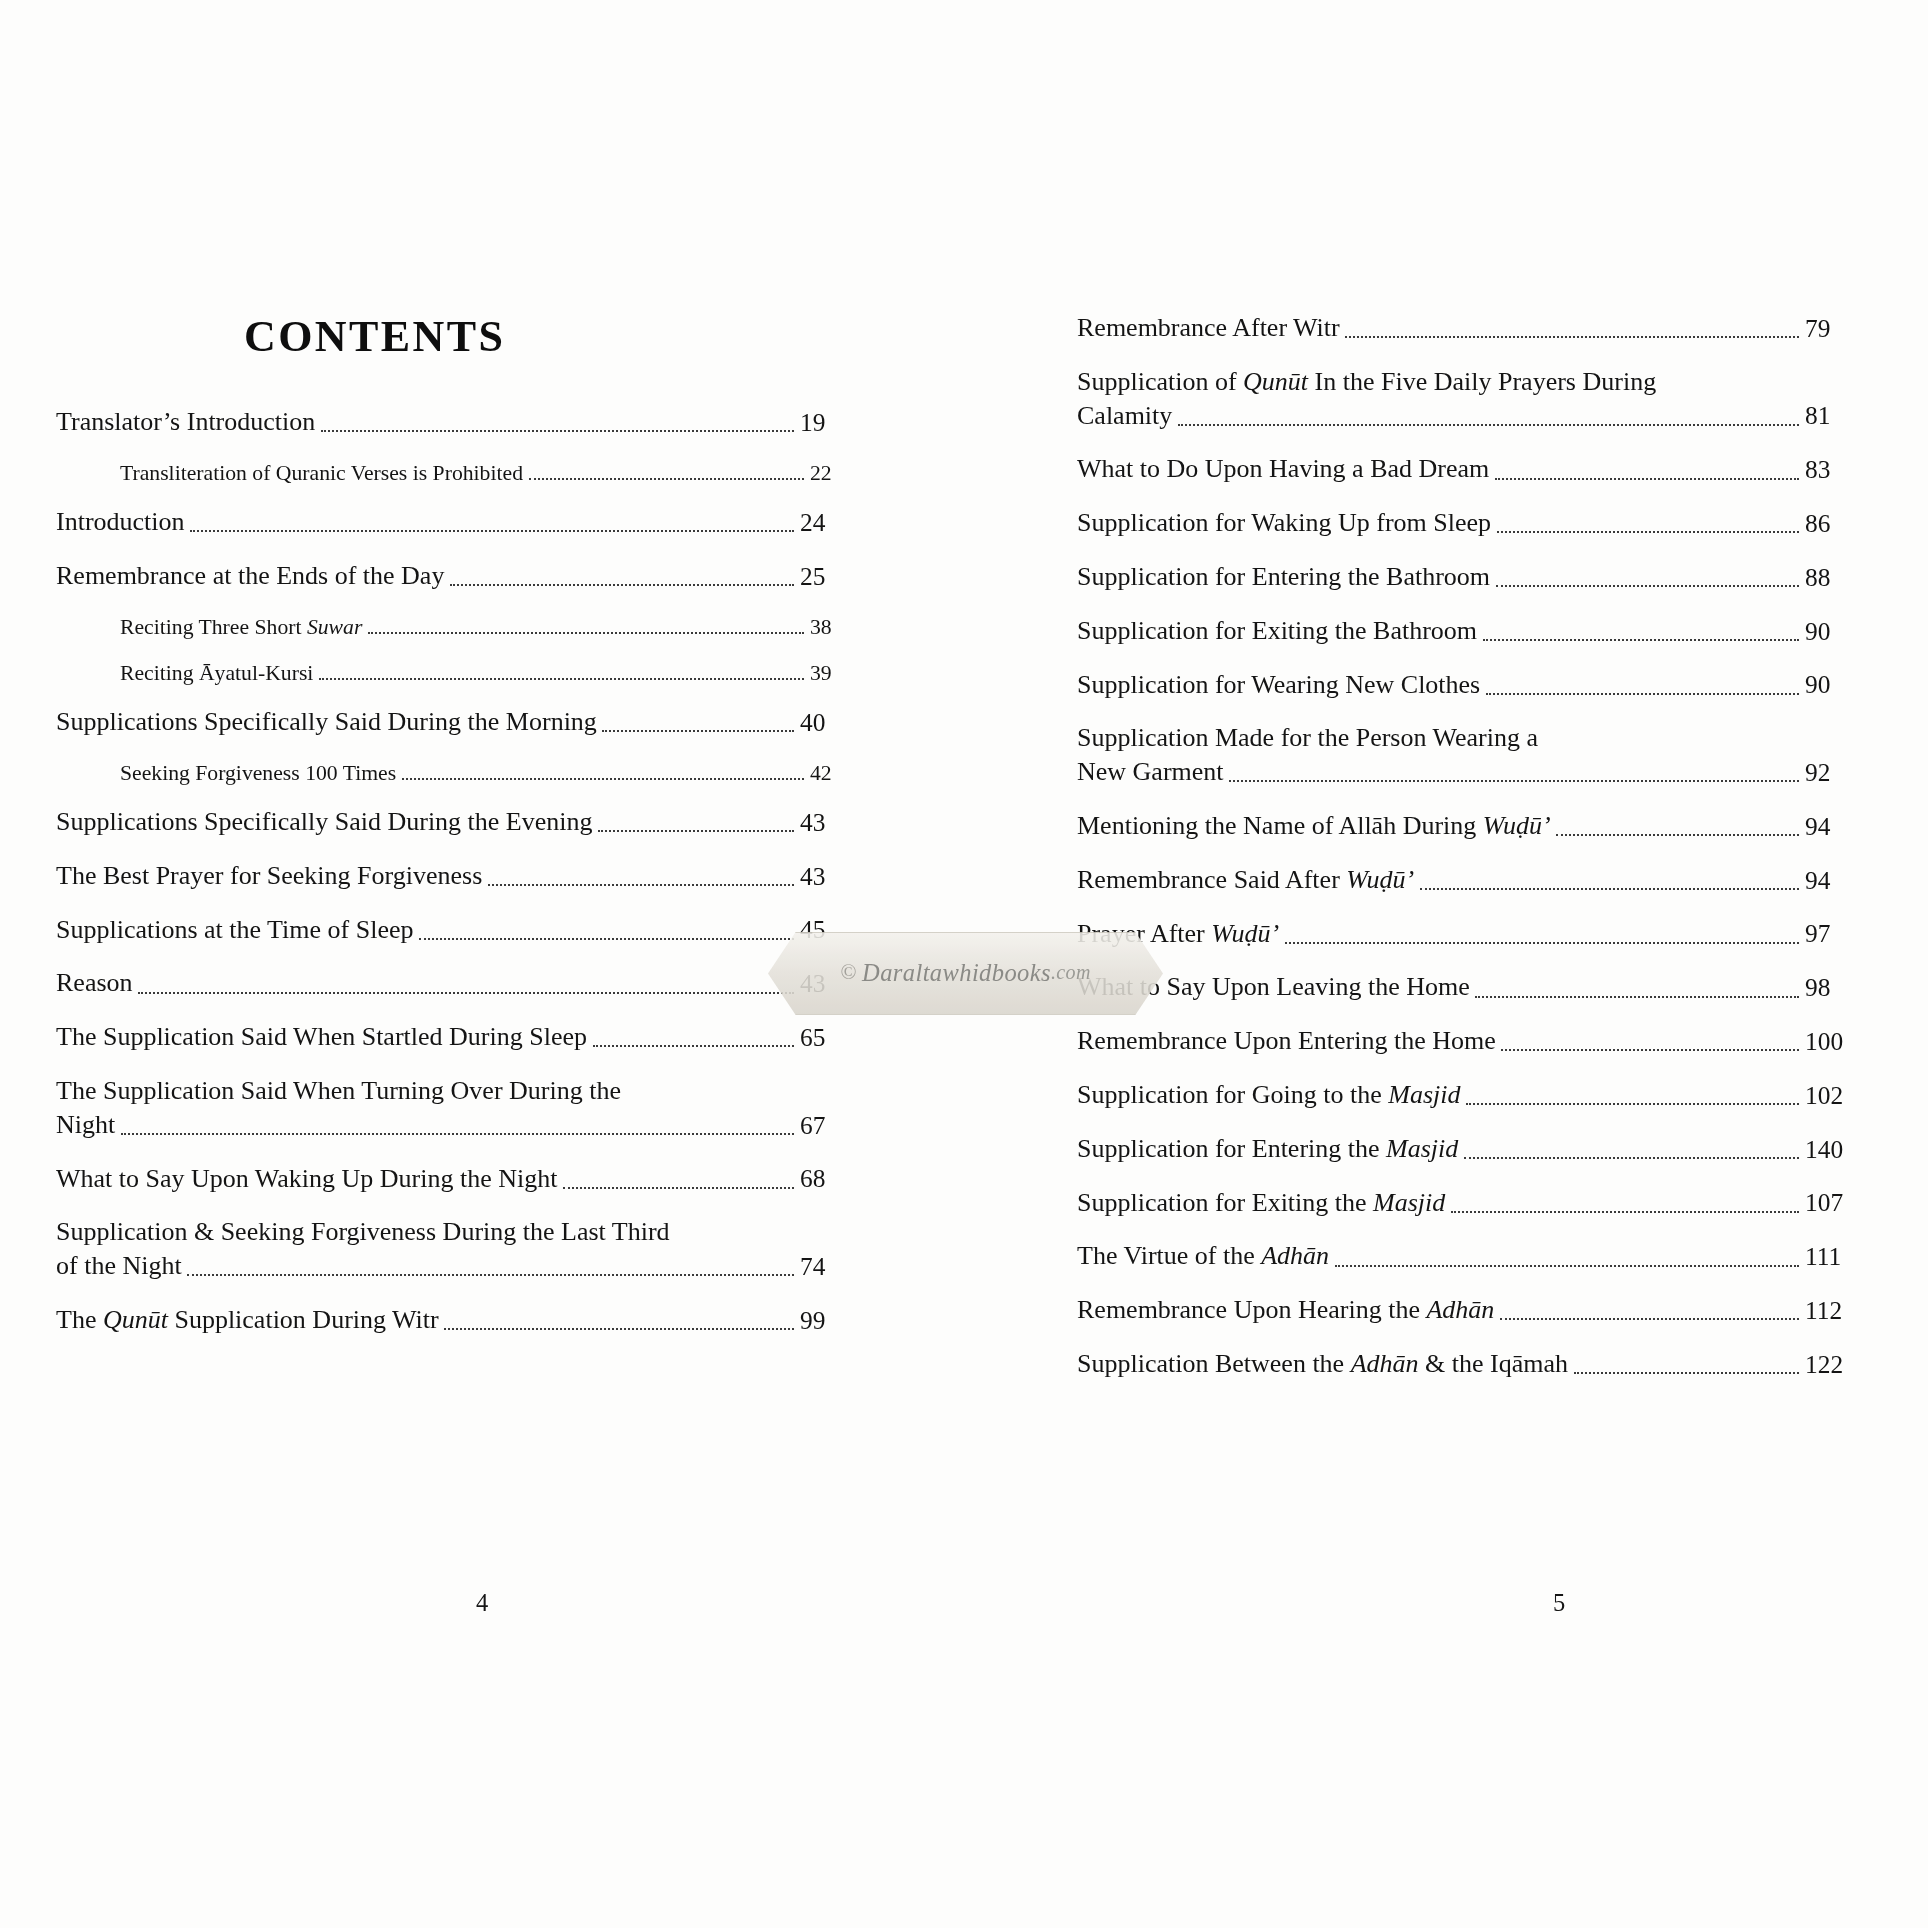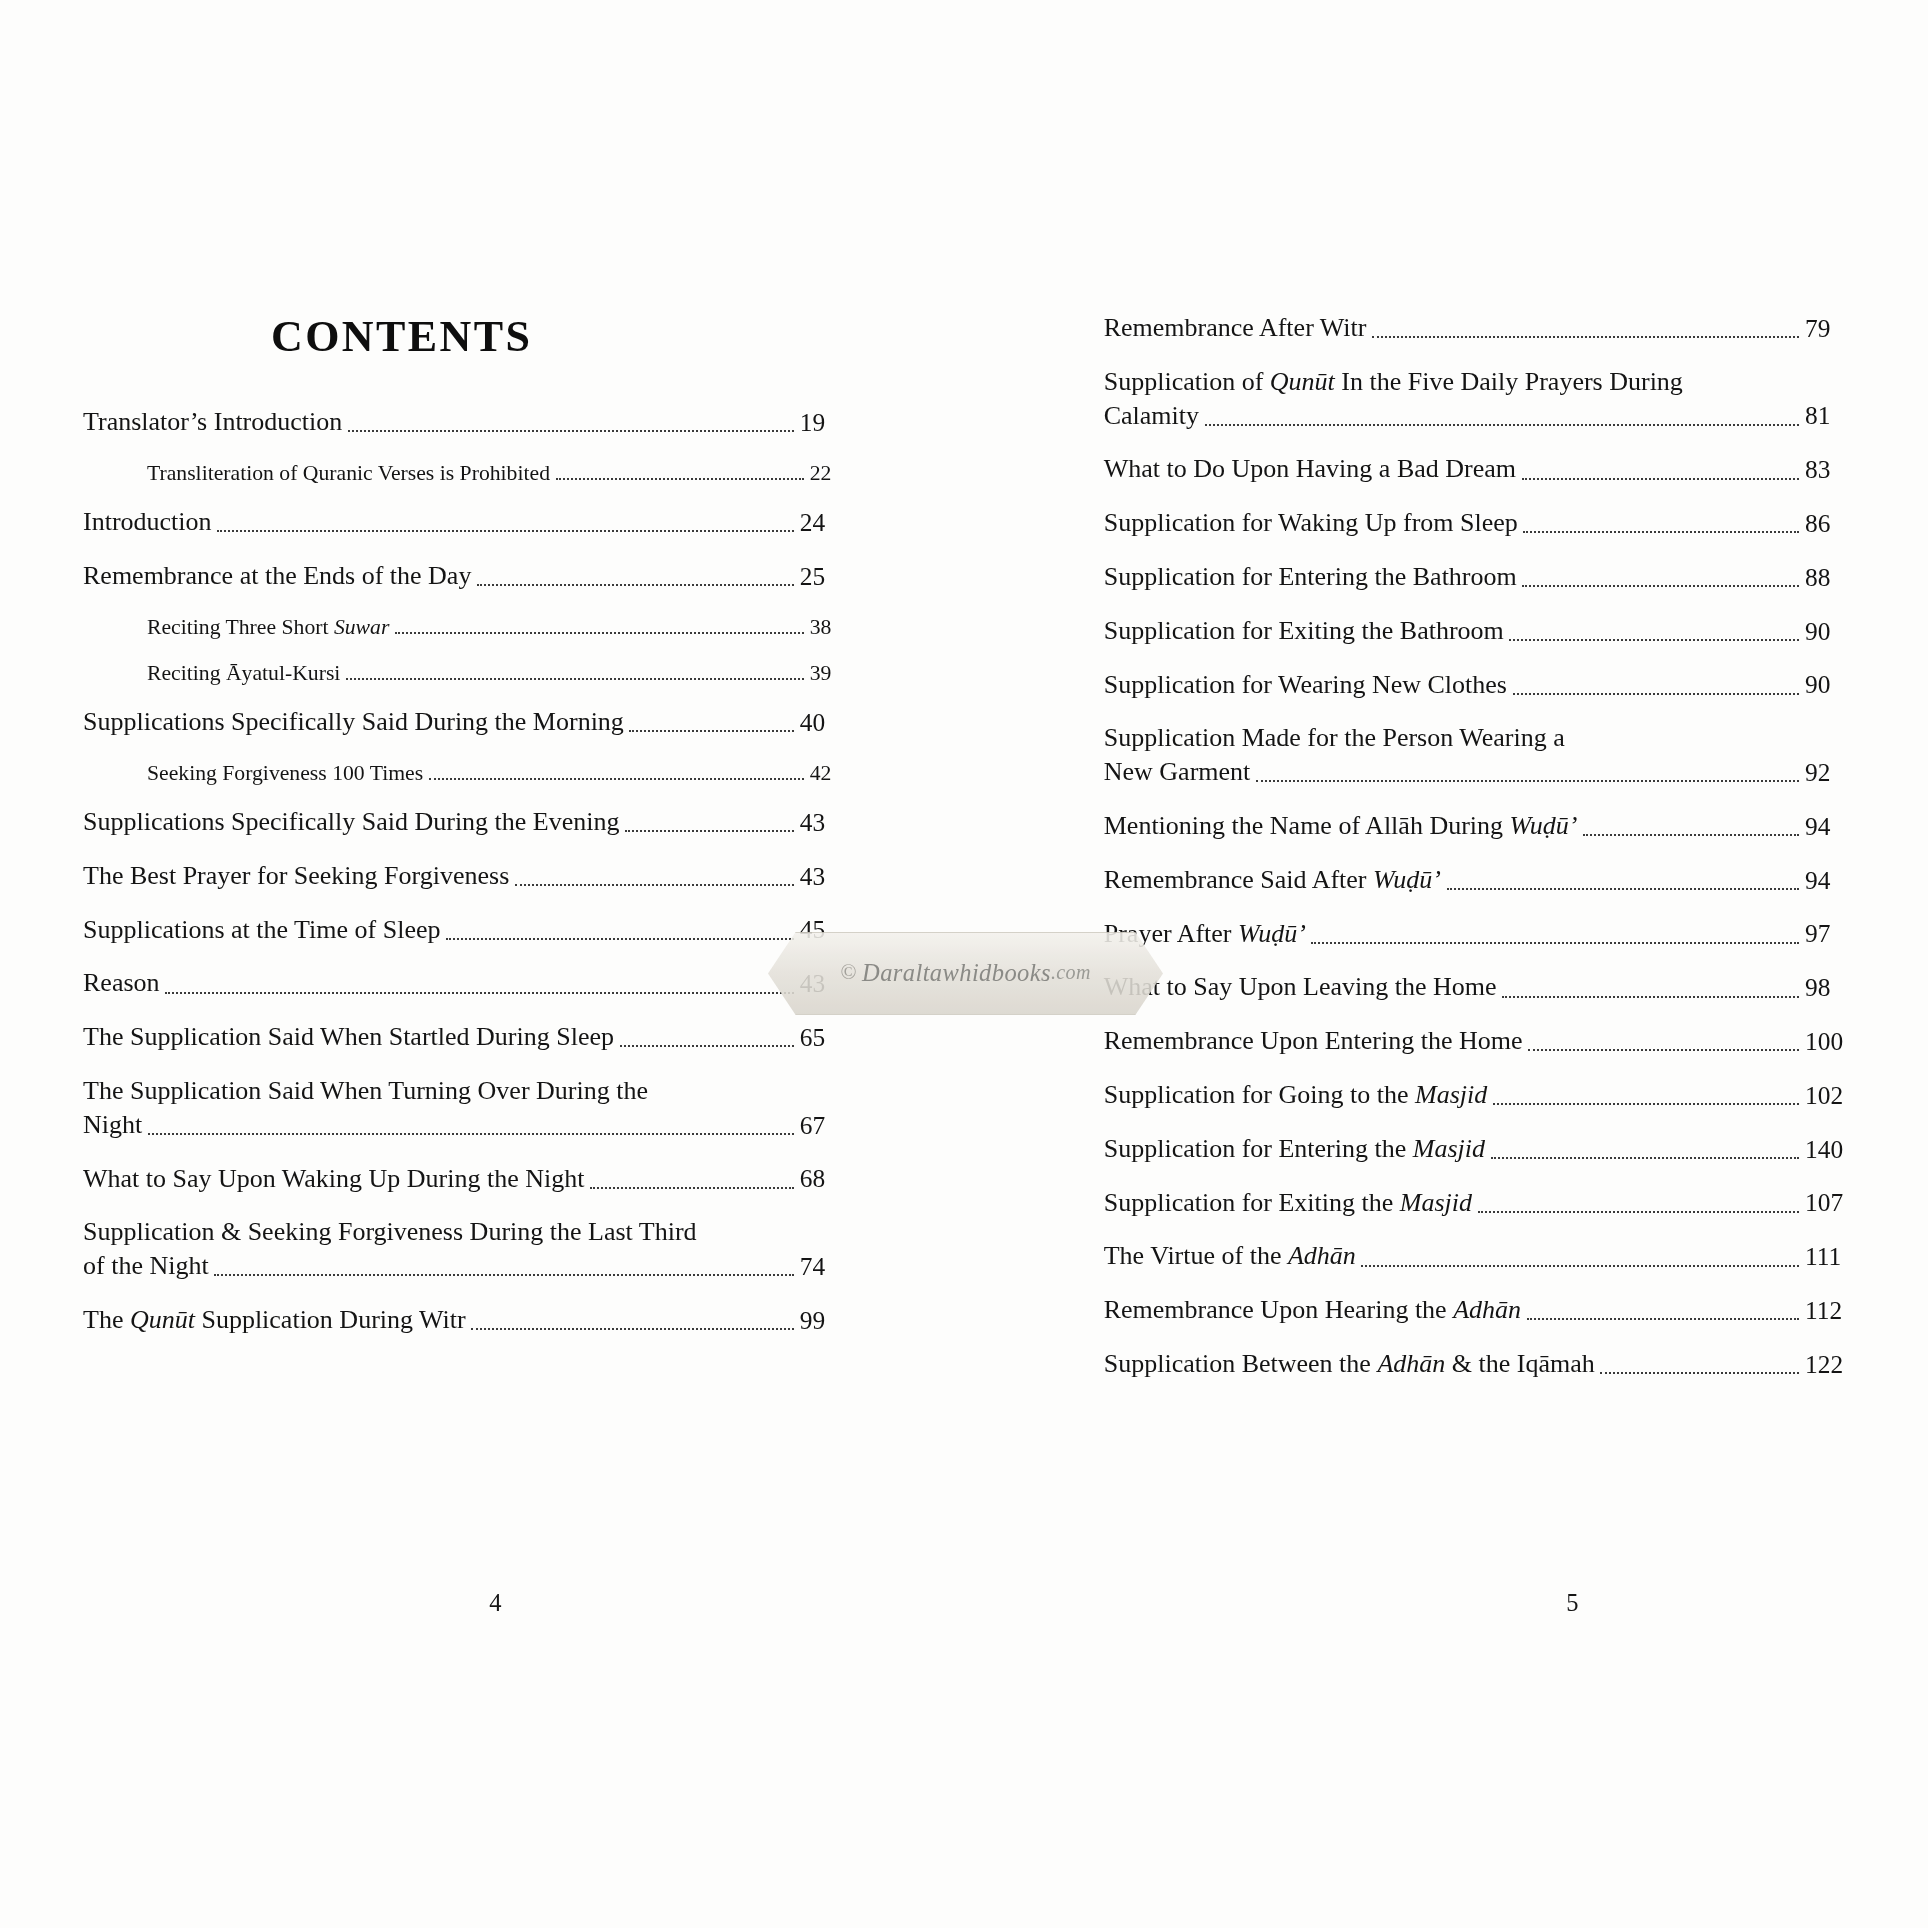--- a/index.html
+++ b/index.html
@@ -28,21 +28,20 @@
     height: 1928px;
     display: flex;
     flex-direction: row;
     justify-content: center;
   }
   .leaf {
     position: relative;
     width: 964px;
     height: 1928px;
     box-sizing: border-box;
-    margin-left: 27px;
   }
   .leaf-left {
     padding: 311px 113px 0 56px;
   }
   .leaf-right {
     padding: 311px 72px 0 113px;
   }
   .contents-title {
     font-size: 44px;
     font-weight: bold;

